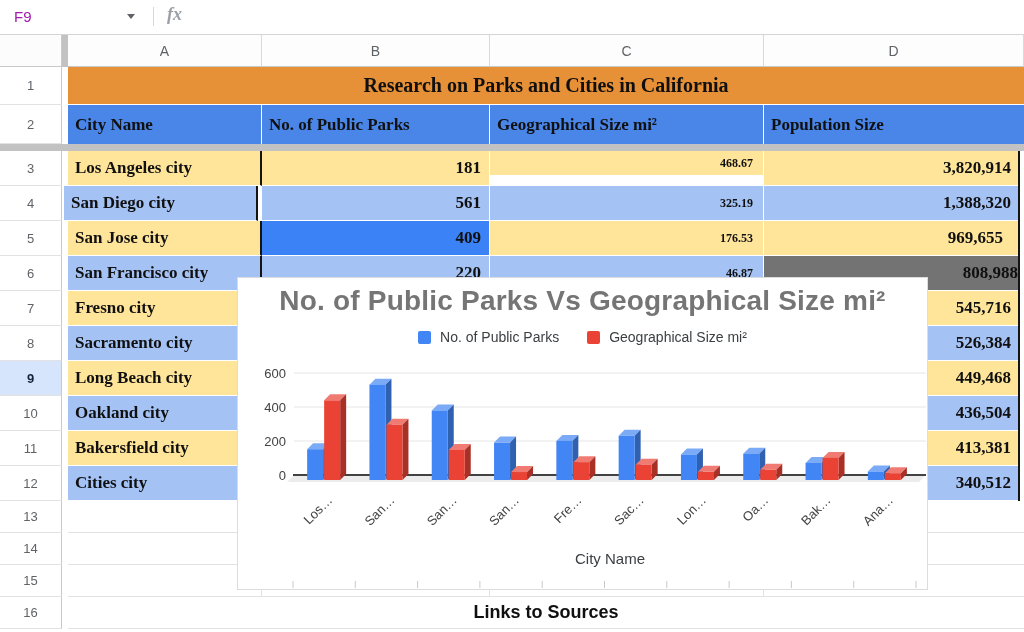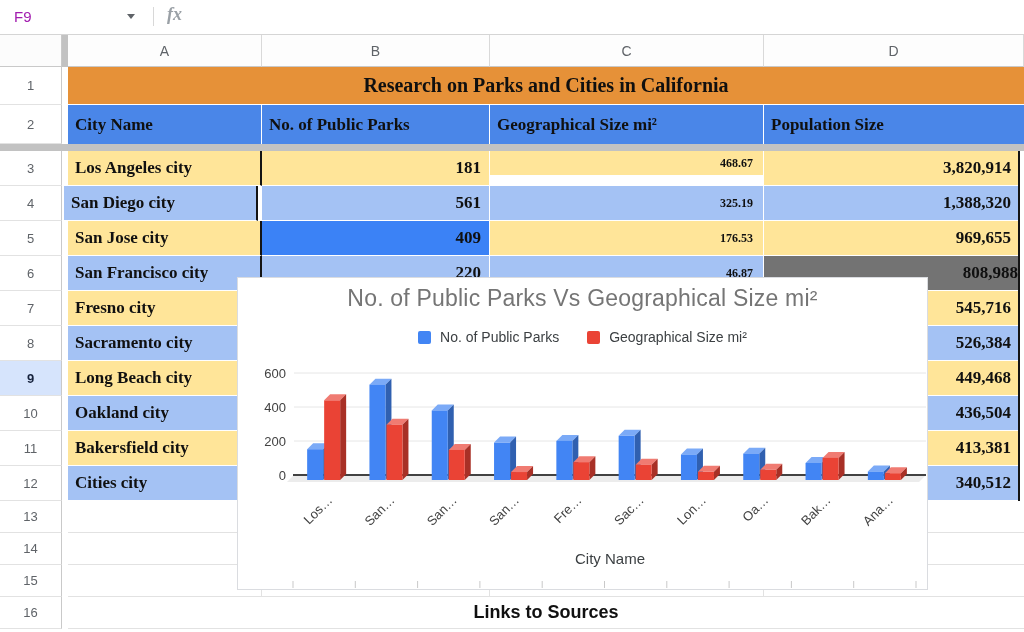--- a/index.html
+++ b/index.html
@@ -32,22 +32,22 @@
   .cell{position:absolute;display:flex;align-items:center;box-sizing:border-box;overflow:hidden;
         white-space:nowrap;font-family:"Liberation Serif",serif;font-weight:bold;color:#101010;}
   .cell.text{justify-content:flex-start;padding-left:7px;}
   .cell.num{justify-content:flex-end;}
   
   #frozen-divider{position:absolute;left:0;top:144px;width:1024px;height:7px;background:#c2c2c2;}
   #d-black-border{position:absolute;left:1018px;top:151px;width:2px;height:350px;background:#141414;}
   
   #chart{position:absolute;left:237px;top:277px;width:691px;height:313px;background:#fff;
          border:1px solid #dadce0;box-sizing:border-box;z-index:5;}
-  #chart-title{position:absolute;left:0;top:7px;width:100%;text-align:center;font-size:23px;
-         font-weight:400;color:#757575;letter-spacing:.2px;}
+  #chart-title{position:absolute;left:0;top:7px;width:100%;text-align:center;font-size:28px;
+         font-weight:700;color:#757575;letter-spacing:.2px;}
   #chart-legend{position:absolute;left:0;top:51px;width:100%;display:flex;justify-content:center;
          gap:28px;align-items:center;}
   .legend-item{display:flex;align-items:center;gap:9px;font-size:14px;color:#3c4043;}
   .legend-swatch{width:13px;height:13px;border-radius:2px;}
   #chart-xtitle{position:absolute;left:56px;top:272px;width:632px;text-align:center;
          font-size:15px;color:#3c4043;}
   #chart svg{position:absolute;left:0;top:0;}
 </style>
 </head>
 <body>
@@ -99,21 +99,21 @@
       <div class="cell num" style="left: 262px; top: 151px; width: 228px; height: 35px; background: rgb(255, 229, 153); border-bottom: 1px solid rgb(255, 255, 255); font-size: 17px; border-right: 1px solid rgb(255, 255, 255); padding-right: 8px;">181</div>
       <div class="cell num" style="left: 490px; top: 151px; width: 274px; height: 25px; background: rgb(255, 229, 153); border-bottom: 1px solid rgb(255, 255, 255); font-size: 12px; border-right: 1px solid rgb(255, 255, 255); padding-right: 10px;">468.67</div>
       <div class="cell num" style="left: 764px; top: 151px; width: 254px; height: 35px; background: rgb(255, 229, 153); border-bottom: 1px solid rgb(255, 255, 255); font-size: 17px; padding-right: 7px;">3,820,914</div>
       <div class="cell text" style="left: 64px; top: 186px; width: 194px; height: 35px; background: rgb(164, 194, 244); border-bottom: 1px solid rgb(255, 255, 255); font-size: 17px; border-right: 2px solid rgb(20, 20, 20);">San Diego city</div>
       <div class="cell num" style="left: 262px; top: 186px; width: 228px; height: 35px; background: rgb(164, 194, 244); border-bottom: 1px solid rgb(255, 255, 255); font-size: 17px; border-right: 1px solid rgb(255, 255, 255); padding-right: 8px;">561</div>
       <div class="cell num" style="left: 490px; top: 186px; width: 274px; height: 35px; background: rgb(164, 194, 244); border-bottom: 1px solid rgb(255, 255, 255); font-size: 12px; border-right: 1px solid rgb(255, 255, 255); padding-right: 10px;">325.19</div>
       <div class="cell num" style="left: 764px; top: 186px; width: 254px; height: 35px; background: rgb(164, 194, 244); border-bottom: 1px solid rgb(255, 255, 255); font-size: 17px; padding-right: 7px;">1,388,320</div>
       <div class="cell text" style="left: 68px; top: 221px; width: 194px; height: 35px; background: rgb(255, 229, 153); border-bottom: 1px solid rgb(255, 255, 255); font-size: 17px; border-right: 2px solid rgb(20, 20, 20);">San Jose city</div>
       <div class="cell num" style="left: 262px; top: 221px; width: 228px; height: 35px; background: #3b82f6; border-bottom: 1px solid rgb(255, 255, 255); font-size: 17px; border-right: 1px solid rgb(255, 255, 255); padding-right: 8px;">409</div>
       <div class="cell num" style="left: 490px; top: 221px; width: 274px; height: 35px; background: rgb(255, 229, 153); border-bottom: 1px solid rgb(255, 255, 255); font-size: 12px; border-right: 1px solid rgb(255, 255, 255); padding-right: 10px;">176.53</div>
-      <div class="cell num" style="left: 764px; top: 221px; width: 254px; height: 35px; background: rgb(255, 229, 153); border-bottom: 1px solid rgb(255, 255, 255); font-size: 17px; padding-right: 7px;">969,655</div>
+      <div class="cell num" style="left: 764px; top: 221px; width: 254px; height: 35px; background: rgb(255, 229, 153); border-bottom: 1px solid rgb(255, 255, 255); font-size: 17px; padding-right: 15px;">969,655</div>
       <div class="cell text" style="left: 68px; top: 256px; width: 194px; height: 35px; background: rgb(164, 194, 244); border-bottom: 1px solid rgb(255, 255, 255); font-size: 17px; border-right: 2px solid rgb(20, 20, 20);">San Francisco city</div>
       <div class="cell num" style="left: 262px; top: 256px; width: 228px; height: 35px; background: rgb(164, 194, 244); border-bottom: 1px solid rgb(255, 255, 255); font-size: 17px; border-right: 1px solid rgb(255, 255, 255); padding-right: 8px;">220</div>
       <div class="cell num" style="left: 490px; top: 256px; width: 274px; height: 35px; background: rgb(164, 194, 244); border-bottom: 1px solid rgb(255, 255, 255); font-size: 12px; border-right: 1px solid rgb(255, 255, 255); padding-right: 10px;">46.87</div>
       <div class="cell num" style="left: 764px; top: 256px; width: 254px; height: 35px; background: #737373; border-bottom: 1px solid rgb(255, 255, 255); font-size: 17px; ">808,988</div>
       <div class="cell text" style="left: 68px; top: 291px; width: 194px; height: 35px; background: rgb(255, 229, 153); border-bottom: 1px solid rgb(255, 255, 255); font-size: 17px; border-right: 2px solid rgb(20, 20, 20);">Fresno city</div>
       <div class="cell num" style="left: 262px; top: 291px; width: 228px; height: 35px; background: rgb(255, 229, 153); border-bottom: 1px solid rgb(255, 255, 255); font-size: 17px; border-right: 1px solid rgb(255, 255, 255); padding-right: 8px;"></div>
       <div class="cell num" style="left: 490px; top: 291px; width: 274px; height: 35px; background: rgb(255, 229, 153); border-bottom: 1px solid rgb(255, 255, 255); font-size: 12px; border-right: 1px solid rgb(255, 255, 255); padding-right: 10px;"></div>
       <div class="cell num" style="left: 764px; top: 291px; width: 254px; height: 35px; background: rgb(255, 229, 153); border-bottom: 1px solid rgb(255, 255, 255); font-size: 17px; padding-right: 7px;">545,716</div>
       <div class="cell text" style="left: 68px; top: 326px; width: 194px; height: 35px; background: rgb(164, 194, 244); border-bottom: 1px solid rgb(255, 255, 255); font-size: 17px; border-right: 2px solid rgb(20, 20, 20);">Sacramento city</div>
       <div class="cell num" style="left: 262px; top: 326px; width: 228px; height: 35px; background: rgb(164, 194, 244); border-bottom: 1px solid rgb(255, 255, 255); font-size: 17px; border-right: 1px solid rgb(255, 255, 255); padding-right: 8px;"></div>

